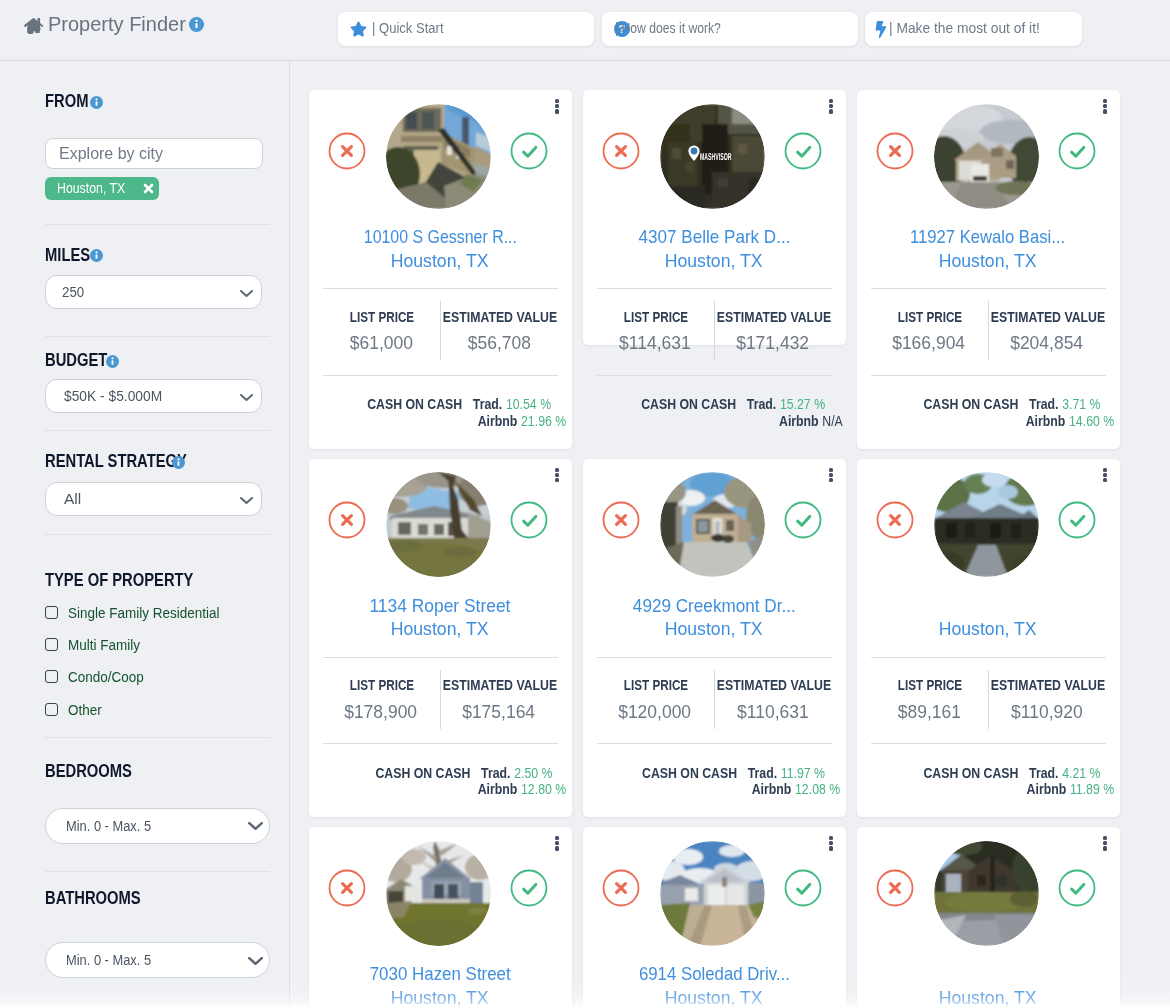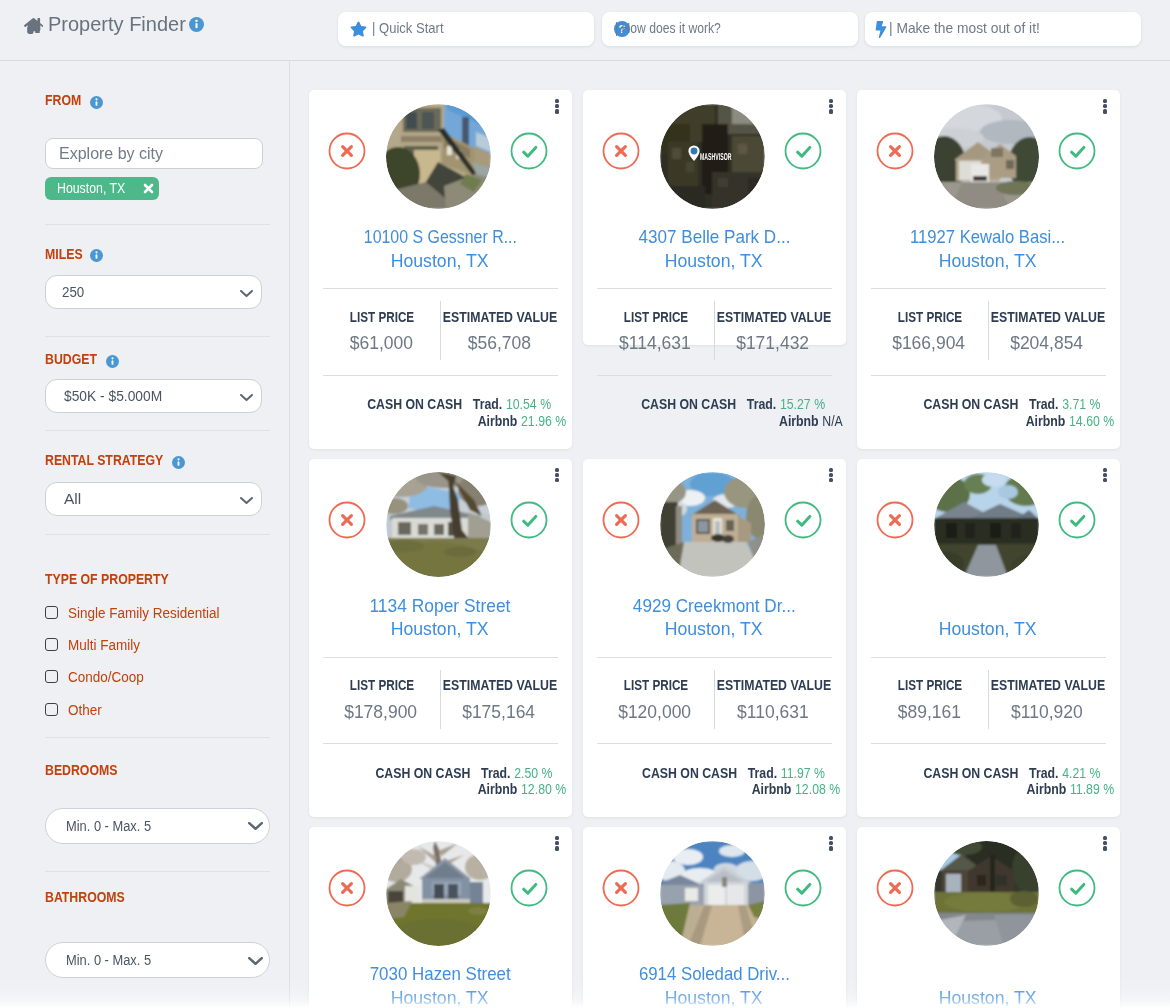--- a/index.html
+++ b/index.html
@@ -1,28 +1,28 @@
 <!DOCTYPE html>
 <html><head><meta charset="utf-8">
 <style>
 * { margin:0; padding:0; box-sizing:border-box; }
 body { font-family:"Liberation Sans",sans-serif; background:#eef0f3; }
 #page { position:relative; width:1170px; height:1008px; overflow:hidden; background:#eef0f3; }
 #hdr-line { position:absolute; left:0; top:60px; width:1170px; height:1px; background:#d8dade; }
 .topbtn { position:absolute; top:12px; height:34px; background:#fff; border-radius:8px; box-shadow:0 1px 3px rgba(40,50,60,0.10); }
 .btxt { position:absolute; top:7px; font-size:15px; color:#6e7a88; }
-.slabel { position:absolute; left:45px; font-size:15px; font-weight:bold; color:#c2410c; white-space:nowrap; }
+.slabel { position:absolute; left:45px; font-size:18px; font-weight:bold; color:#0f172a; white-space:nowrap; }
 .inp { position:absolute; left:45px; width:218px; height:31px; border:1px solid #ccd1d7; border-radius:8px; background:#fff; font-family:"Liberation Sans",sans-serif; font-size:16px; color:#555; padding-left:13px; outline:none; }
 .inp::placeholder { color:#6f7b88; opacity:1; }
 .sep { position:absolute; left:45px; width:225px; height:1px; background:#dfe1e5; }
 .sel { position:absolute; left:45px; width:217px; height:34px; background:#fff; border:1px solid #ccd1d7; border-radius:12px; font-size:15.5px; color:#4a5562; }
 .sel2 { position:absolute; left:45px; width:225px; height:36px; background:#fff; border:1px solid #ccd1d7; border-radius:18px; font-size:15.5px; color:#4a5562; }
 .seltxt { position:absolute; top:50%; transform:translateY(-50%); white-space:nowrap; }
 .cb { position:absolute; left:45px; width:13px; height:13px; border:1.5px solid #39414f; border-radius:3px; background:#eef0f3; }
-.cblabel { position:absolute; left:68px; font-size:15.5px; color:#c2410c; white-space:nowrap; }
+.cblabel { position:absolute; left:68px; font-size:15.5px; color:#14532d; white-space:nowrap; }
 .card { position:absolute; background:#fff; border-radius:5px; box-shadow:0 1px 3px rgba(40,50,60,0.07); }
 .dots { position:absolute; right:11.5px; top:9px; width:5px; }
 .dots i { display:block; width:4.3px; height:4.3px; border-radius:1.5px; background:#454f63; margin-bottom:0.9px; }
 .addr { position:absolute; left:0; width:100%; text-align:center; font-size:19px; color:#3e8ede; }
 .hr { position:absolute; left:14px; width:235px; height:1px; background:#dcdee2; }
 .vr { position:absolute; width:1px; background:#d6d9dd; }
 .plabel { position:absolute; transform:translateX(-50%); font-size:15px; font-weight:bold; color:#2e3d52; white-space:nowrap; }
 .pval { position:absolute; text-align:center; font-size:19px; color:#6d7884; }
 .coc { position:absolute; left:0; width:100%; text-align:right; font-size:15px; color:#2e3d52; }
 .coc b { font-weight:bold; }
@@ -46,21 +46,21 @@
         </svg></span>
       <span class="btxt" style="left:34px"><span style="display:inline-block;transform:scaleX(0.87);transform-origin:0 50%;white-space:nowrap">| Quick Start</span></span>
     </div>
     <div class="topbtn" style="left:602px;width:256px">
       <span style="position:absolute;left:12px;top:9px"><svg width="16" height="16" viewBox="0 0 16 16">
           <circle cx="8" cy="8" r="8" fill="#3d8edb"></circle>
           <text x="8" y="12" text-anchor="middle" font-family="Liberation Sans,sans-serif" font-size="11.5" font-weight="bold" fill="#fff">?</text>
         </svg></span>
       <span class="btxt" style="left:13px"><span style="display:inline-block;transform:scaleX(0.81);transform-origin:0 50%;white-space:nowrap">| How does it work?</span></span>
     </div>
-    <div class="topbtn" style="left:865px;width:276px">
+    <div class="topbtn" style="left:865px;width:217px">
       <span style="position:absolute;left:10px;top:8.5px"><svg width="12" height="17" viewBox="0 0 320 512" fill="#3d8edb">
           <path d="M296 160H180.6l42.6-129.8C227.2 15 215.7 0 200 0H56C44 0 33.8 8.9 32.2 20.8l-32 240C-1.7 275.2 9.5 288 24 288h118.7L96.6 482.5c-3.6 15.2 8 29.5 23.3 29.5 8.4 0 16.4-4.4 20.8-12l176-304c9.3-15.9-2.2-36-20.7-36z"></path>
         </svg></span>
       <span class="btxt" style="left:24px"><span style="display:inline-block;transform:scaleX(0.92);transform-origin:0 50%;white-space:nowrap">| Make the most out of it!</span></span>
     </div>
 <div id="hdr-line"></div>
 <div style="position:absolute;left:0;top:61px;width:290px;height:947px;border-right:1px solid #dcdee2"></div>
     <div class="slabel" style="top:91px"><span style="display:inline-block;transform:scaleX(0.82);transform-origin:0 50%;white-space:nowrap">FROM</span></div>
     <div style="position:absolute;left:90px;top:92.5px"><svg width="13" height="13" viewBox="0 0 14 14" style="vertical-align:-2px">
         <circle cx="7" cy="7" r="7" fill="#4a97d2"></circle>

